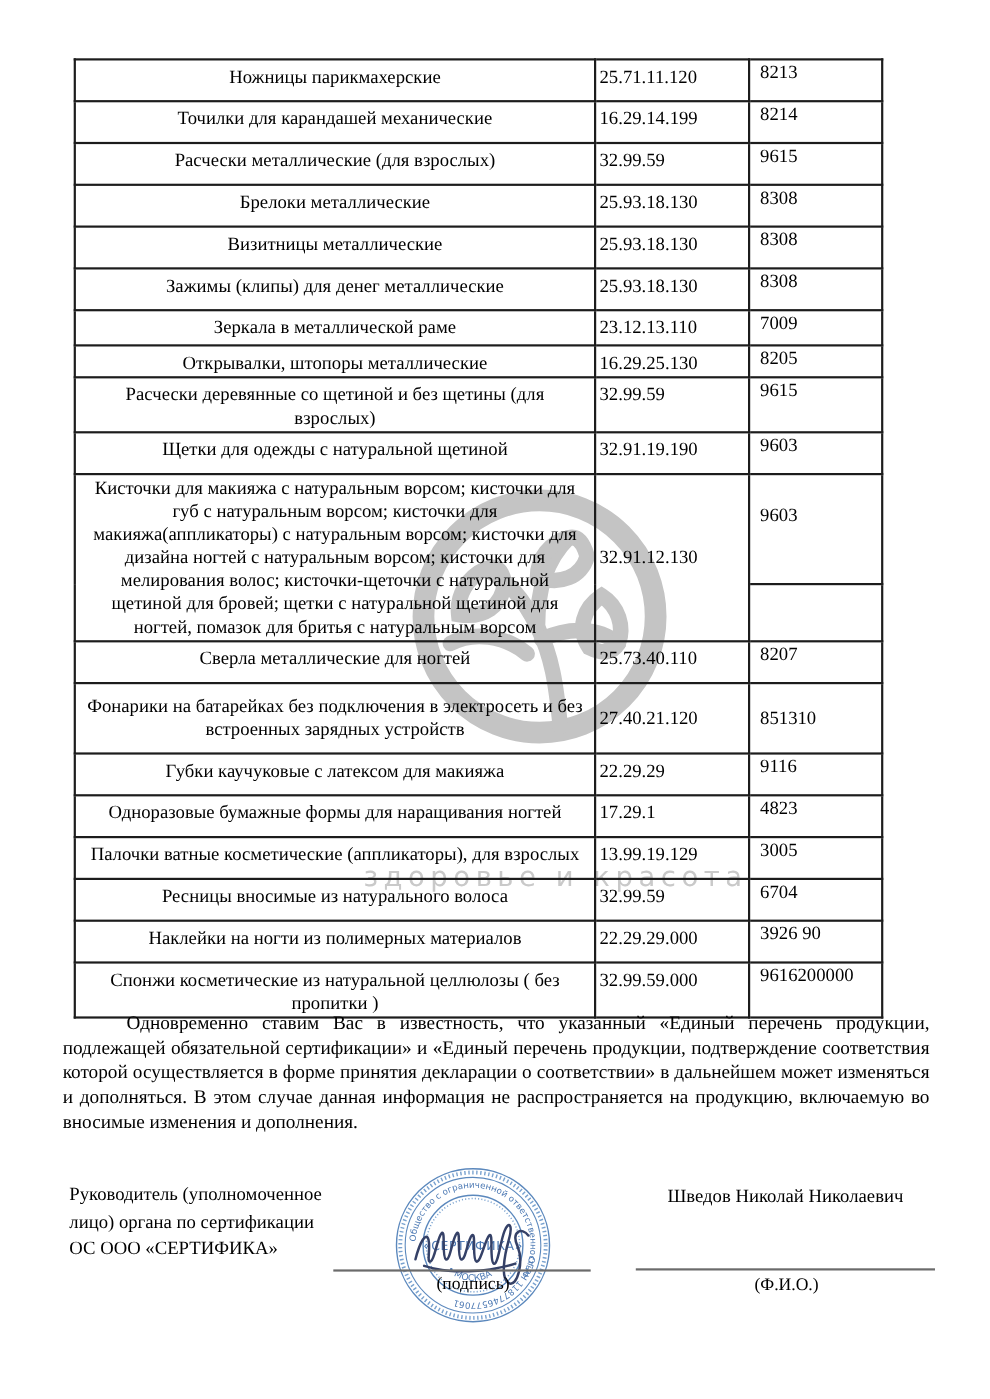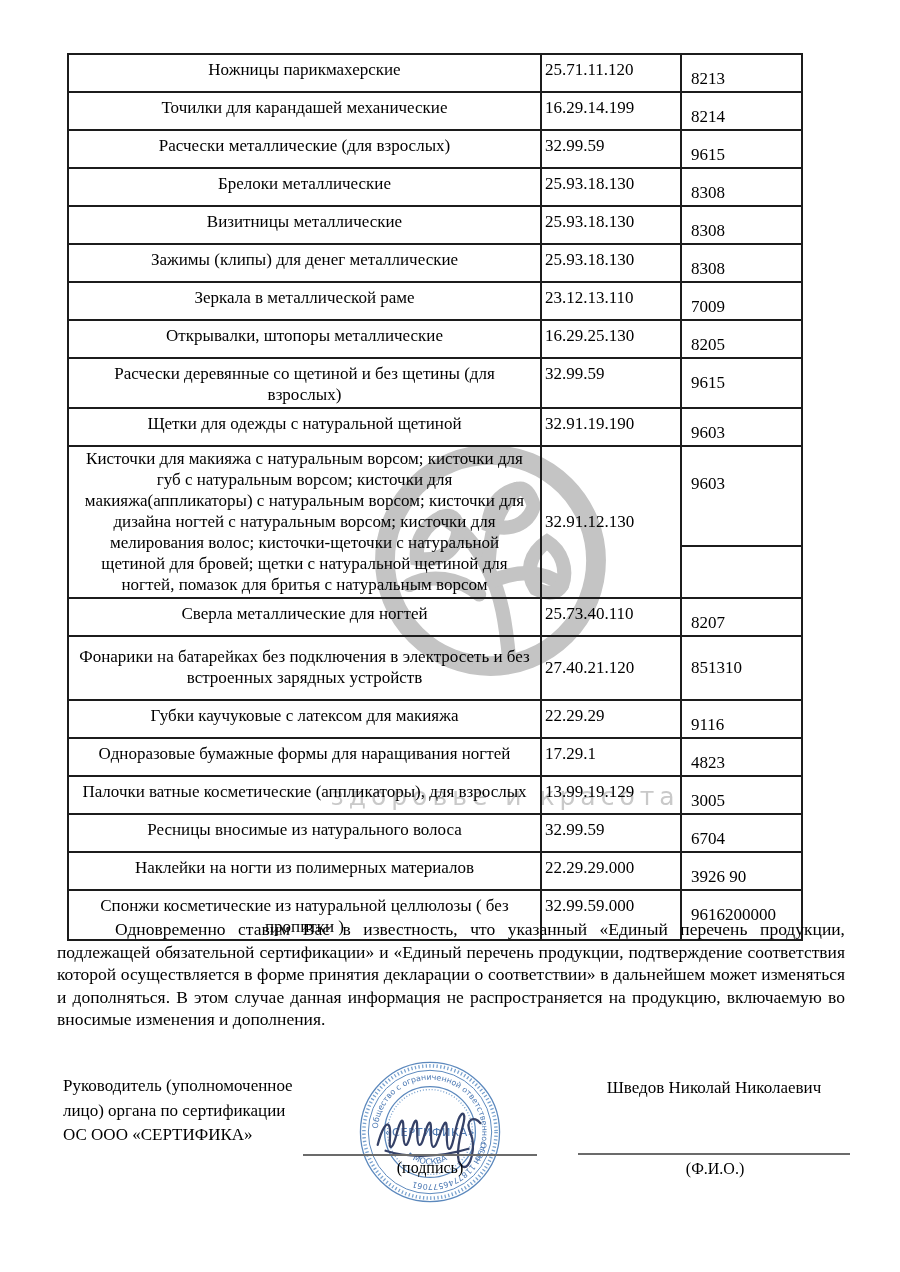--- a/index.html
+++ b/index.html
@@ -22,21 +22,21 @@
   }
   
   .products{
     position:absolute;left:67px;top:53px;width:734px;z-index:1;
     border-collapse:collapse;table-layout:fixed;
     font-size:17px;line-height:21px;
   }
   .products td{border:2px solid #1c1c1c;vertical-align:top;overflow:hidden;}
   .cell-name{text-align:center;padding:4px 8px 2px 8px;}
   .cell-code{text-align:left;padding:4px 2px 2px 3px;}
-  .cell-value{text-align:left;padding:13px 2px 2px 9px;}
+  .cell-value{text-align:left;padding:0 2px 2px 9px;}
   td.vm{vertical-align:middle;padding-top:0;}
   td.split-top{vertical-align:top;padding-top:26px;}
   
   .notice{
     position:absolute;left:57px;top:918px;width:788px;z-index:1;
     font-size:17.5px;line-height:22.5px;text-align:justify;text-indent:58px;
   }
   
   .sig-left{position:absolute;left:63px;top:1074px;z-index:2;font-size:17px;line-height:24.5px;}
   .fio-name{position:absolute;left:578px;top:1078px;width:272px;z-index:2;text-align:center;font-size:17px;}

